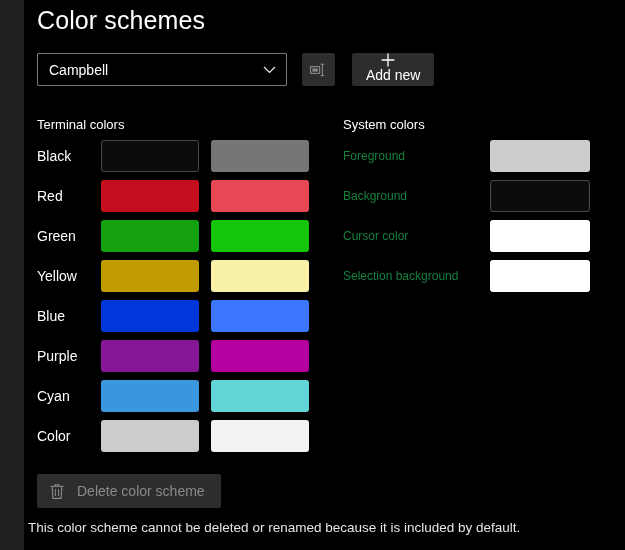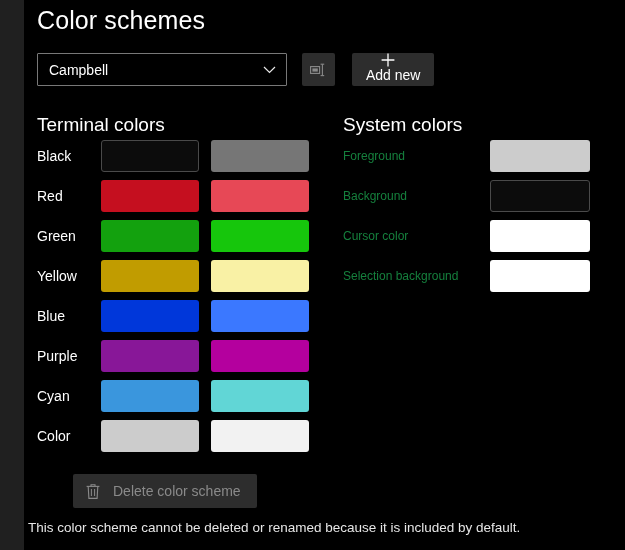--- a/index.html
+++ b/index.html
@@ -122,21 +122,21 @@
     align-items: center;
     justify-content: center;
     margin-right: 10px;
   }
   .plus-icon svg { display: block; }
   .add-new-label { font-size: 14px; color: #ffffff; white-space: nowrap; }
 
   
   .section-heading {
     position: absolute;
-    font-size: 19px;
+    font-size: 13px;
     font-weight: 400;
     line-height: 24px;
     color: #ffffff;
   }
   .heading-terminal { left: 13px; top: 113px; }
   .heading-system   { left: 319px; top: 113px; }
 
   
   .terminal-block {
     position: absolute;
@@ -211,21 +211,20 @@
     top: 474px;
     height: 34px;
     background: #2d2d2d;
     border: none;
     border-radius: 2px;
     display: flex;
     align-items: center;
     padding: 0 16px 0 12px;
     cursor: default;
     font-family: "Liberation Sans", sans-serif;
-    margin-left: 36px;
   }
   .trash-icon {
     display: inline-flex;
     align-items: center;
     justify-content: center;
     margin-right: 12px;
   }
   .trash-icon svg { display: block; }
   .delete-label {
     font-size: 14px;

